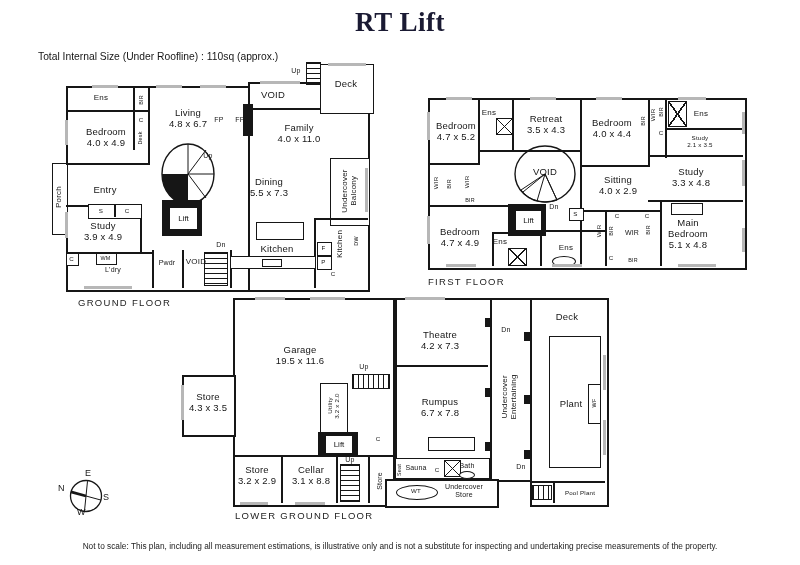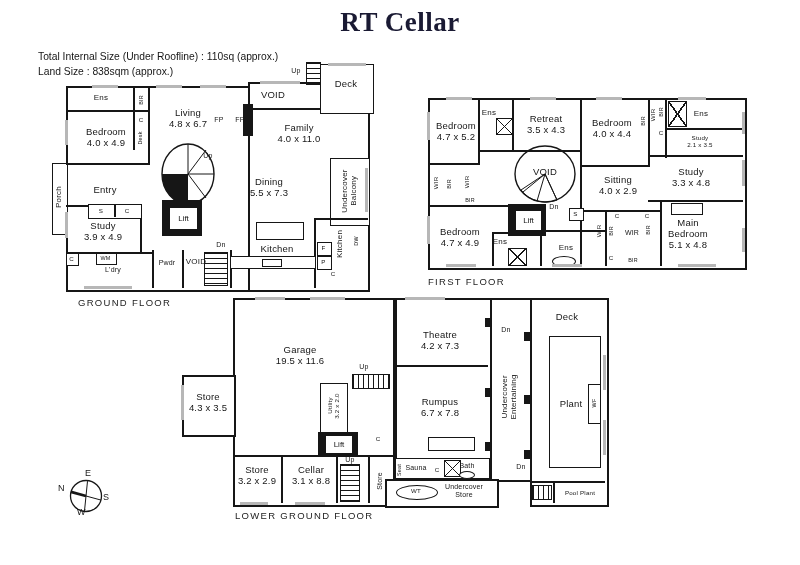--- a/index.html
+++ b/index.html
@@ -38,24 +38,23 @@
         font-family:"Liberation Serif",serif;font-weight:700;font-size:17.5px;
         color:#202020;letter-spacing:.3px;}
   .disc{position:absolute;left:0;right:0;top:541px;text-align:center;font-size:8.3px;color:#222;}
   svg{position:absolute;}
 </style>
 </head>
 <body>
 
 <div class="canvas">
 
-  <div class="hdr-title">RT Cellar</div>
+  <div class="hdr-title">RT Lift</div>
   <div class="info">
     <div>Total Internal Size (Under Roofline) : 110sq (approx.)</div>
-    <div>Land Size : 838sqm (approx.)</div>
   </div>
 
   <div class="outer" style="left:66px;top:86px;width:180px;height:202px"></div>
   <div class="outer" style="left:248px;top:82px;width:118px;height:206px"></div>
   <div class="b2" style="left:320px;top:64px;width:52px;height:48px"></div>
   <div class="b2" style="left:330px;top:158px;width:38px;height:66px"></div>
   <div class="b2" style="left:52px;top:163px;width:14px;height:70px"></div>
 
   <div class="w" style="left:66px;top:110px;width:82px;height:2px"></div>
   <div class="w" style="left:133px;top:86px;width:2px;height:64px"></div>
@@ -335,13 +334,14 @@
     <circle cx="25" cy="25" r="15.5" fill="none" stroke="#161616" stroke-width="1.3"></circle>
     <line x1="9.9" y1="20.9" x2="40.1" y2="29.1" stroke="#161616" stroke-width="1"></line>
     <line x1="26.5" y1="10.2" x2="23.5" y2="39.8" stroke="#161616" stroke-width="1"></line>
     <line x1="9.9" y1="20.9" x2="25" y2="25" stroke="#161616" stroke-width="2.8"></line>
   </svg>
   <div class="cl" style="left:85px;top:468px">E</div>
   <div class="cl" style="left:58px;top:483px">N</div>
   <div class="cl" style="left:103px;top:492px">S</div>
   <div class="cl" style="left:77px;top:507px">W</div>
 
+  <div class="disc">Not to scale: This plan, including all measurement estimations, is illustrative only and is not a substitute for inspecting and undertaking precise measurements of the property.</div>
 </div>
 
 </body></html>

